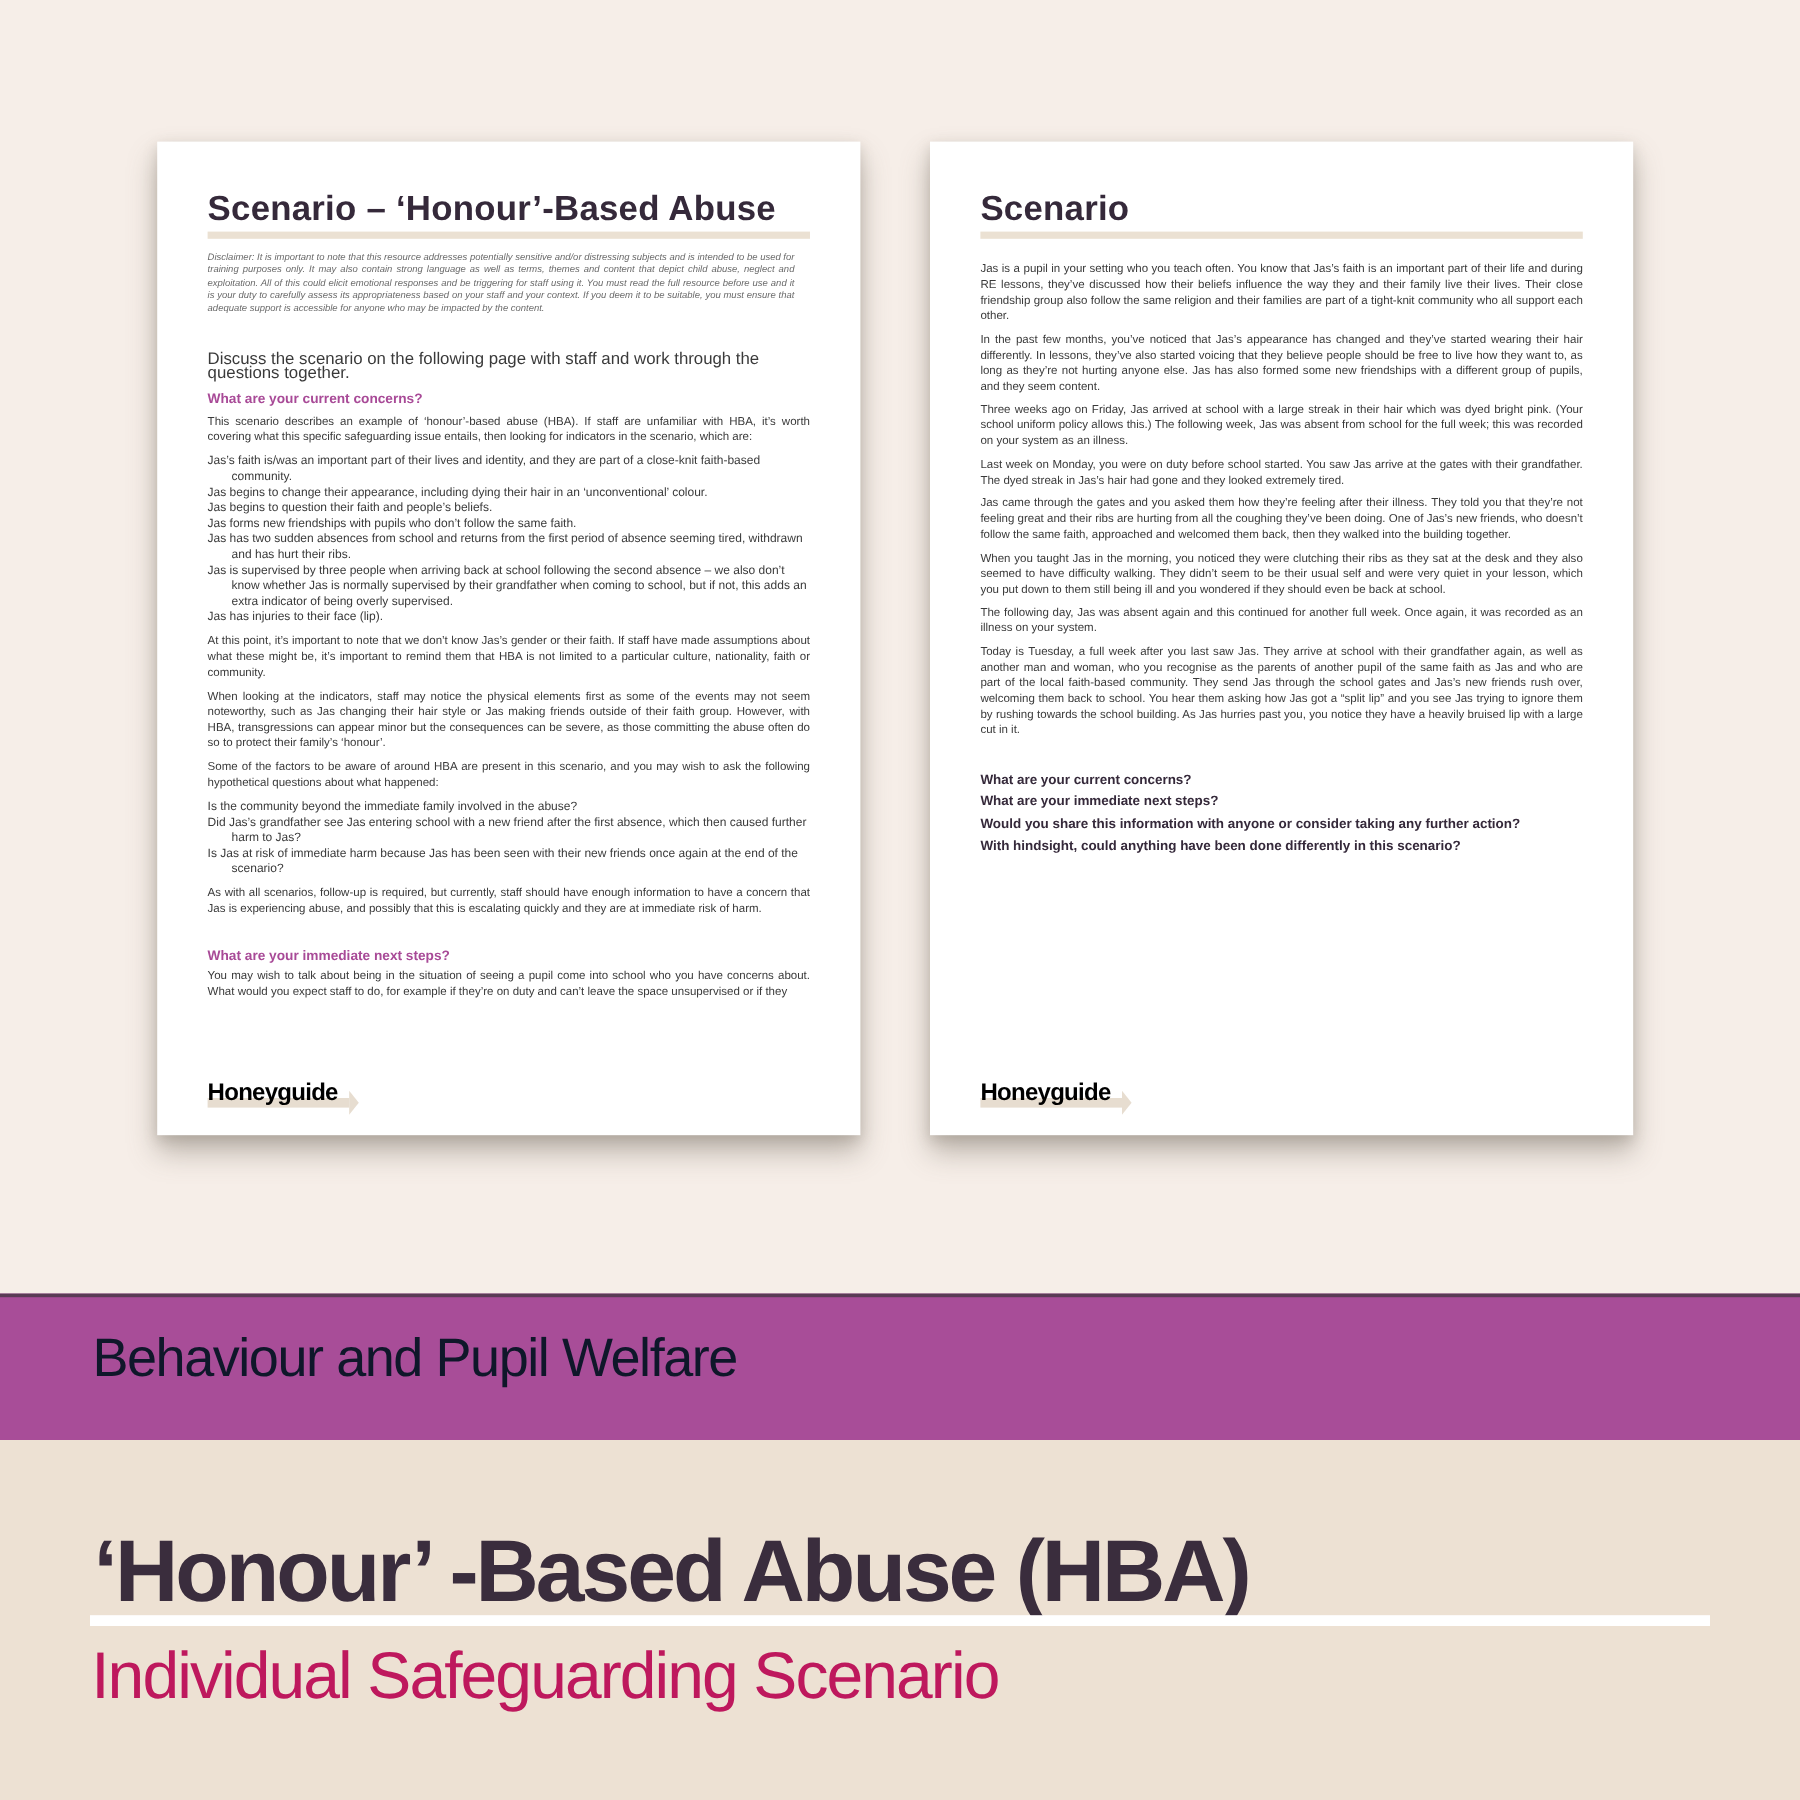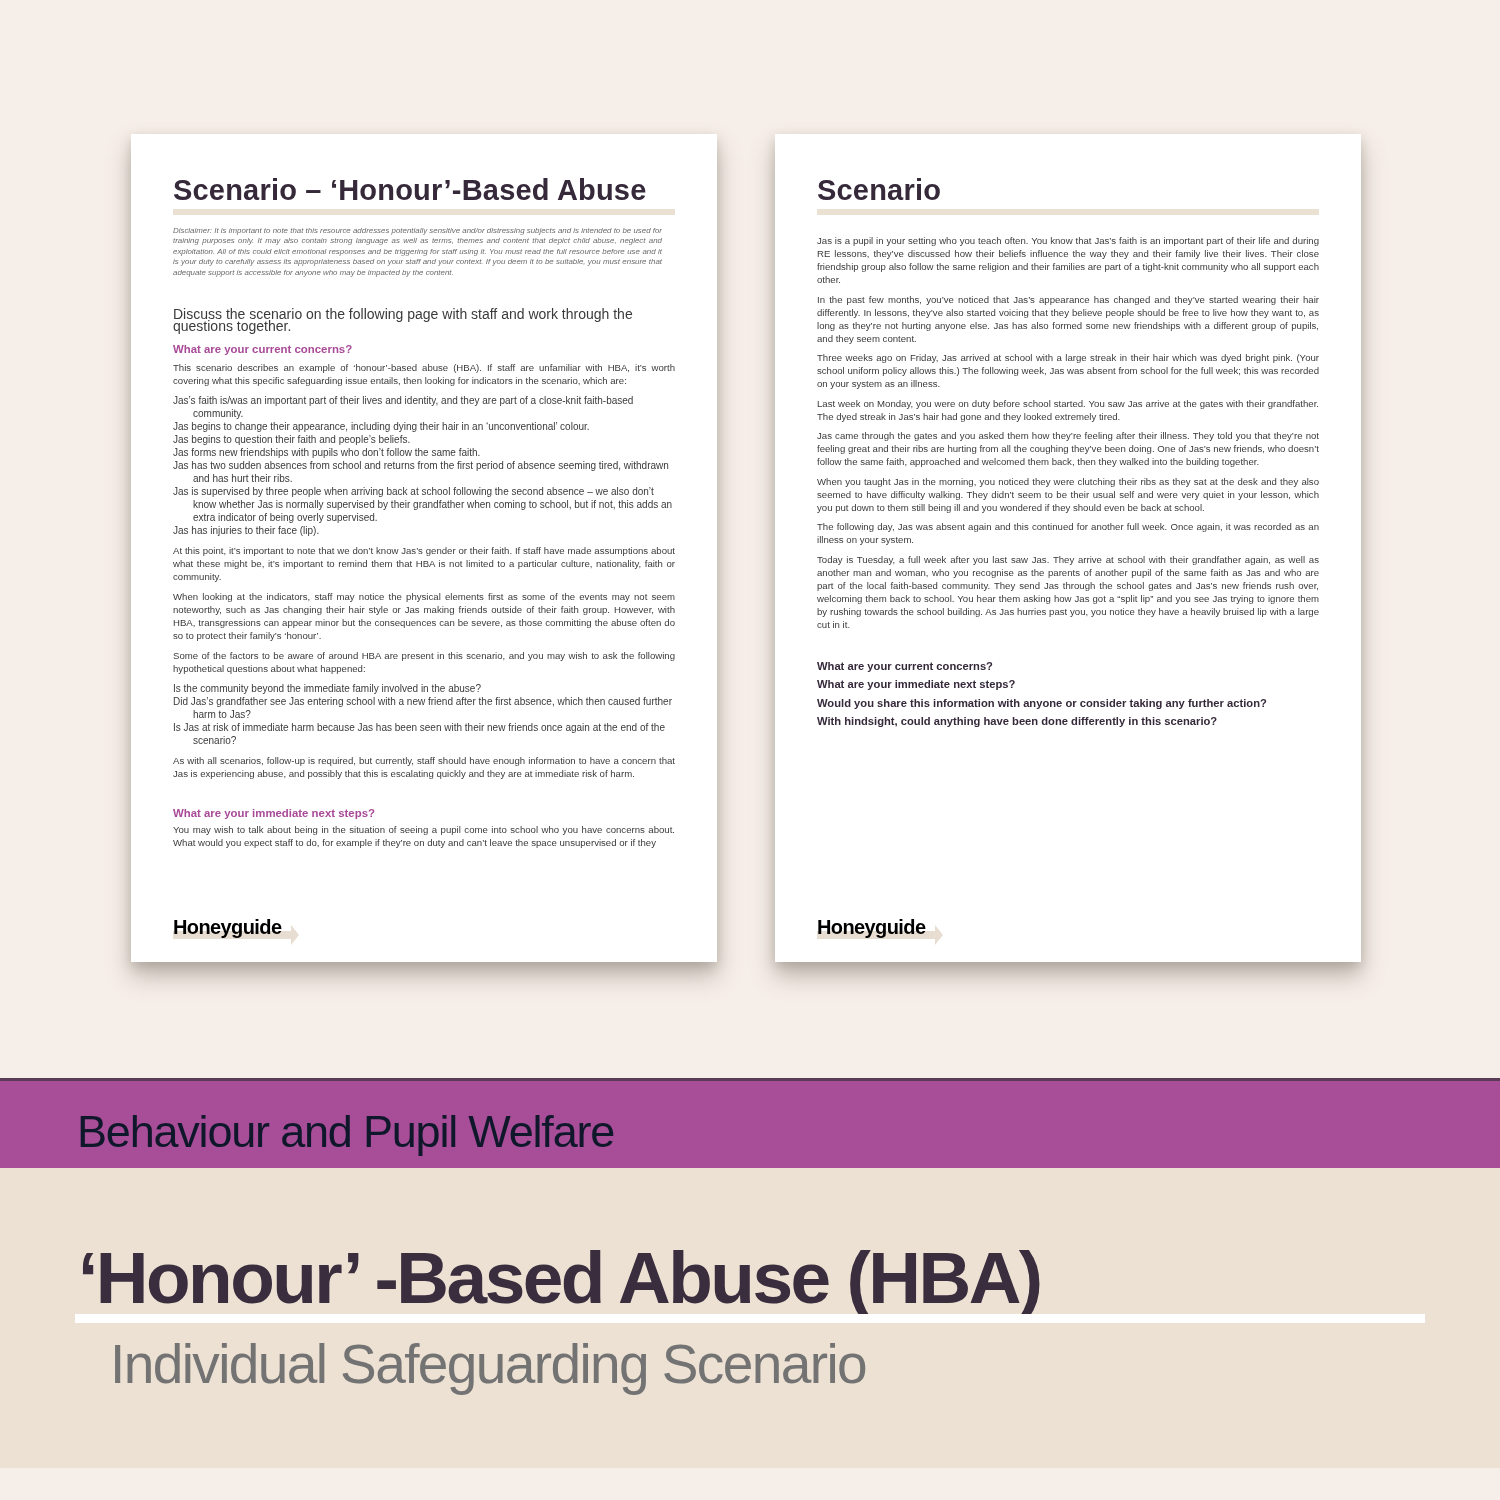--- a/index.html
+++ b/index.html
@@ -3,21 +3,21 @@
   <meta charset="utf-8">
   <style>
     html, body { margin: 0; padding: 0; }
     body {
       width: 1500px; height: 1500px; position: relative; overflow: hidden;
       background: #f6eee8;
       font-family: "Liberation Sans", sans-serif;
       color: #3a3a3a;
     }
     .top-area {
-      position: absolute; left: 0; top: 16px; width: 1500px; height: 1078px;
+      position: absolute; left: 0; top: 0; width: 1500px; height: 1078px;
       background: #f6eee8;
     }
     .page {
       position: absolute; top: 118px; width: 586px; height: 828px;
       background: #ffffff;
       box-shadow: 0 14px 22px rgba(120,110,100,0.45), 0 4px 10px rgba(120,110,100,0.25);
       box-sizing: border-box;
       padding: 38px 42px 0 42px;
     }
     .page.p1 { left: 131px; }
@@ -65,32 +65,32 @@
     }
     .banner {
       position: absolute; left: 0; top: 1078px; width: 1500px; height: 122px;
       background: #a84d98; border-top: 3px solid #5a3b55; box-sizing: border-box;
     }
     .banner-text {
       position: absolute; left: 77px; top: 25px; font-size: 45px; color: #0f172a;
       letter-spacing: -1.2px; font-weight: 400;
     }
     .footer {
-      position: absolute; left: 0; top: 1168px; width: 1500px; height: 300px; background: #ede1d3;
+      position: absolute; left: 0; top: 1200px; width: 1500px; height: 300px; background: #ede1d3;
     }
     .main-title {
       position: absolute; left: 78px; top: 70px; font-size: 73px; font-weight: 700; color: #3a2d3d;
       letter-spacing: -2.5px; line-height: 80px; white-space: nowrap;
     }
     .main-rule {
       position: absolute; left: 75px; top: 146px; width: 1350px; height: 9px; background: #ffffff;
     }
     .subtitle {
-      position: absolute; left: 76px; top: 163px; font-size: 55px; font-weight: 400; color: #737373;
-      letter-spacing: -1.6px; line-height: 66px; white-space: nowrap; margin-left: 34px;
+      position: absolute; left: 76px; top: 163px; font-size: 55px; font-weight: 400; color: #be185d;
+      letter-spacing: -1.6px; line-height: 66px; white-space: nowrap;
     }
   </style>
 </head>
 <body>
 
 <div class="top-area">
 
   <div class="page p1">
     <h1>Scenario – ‘Honour’-Based Abuse</h1>
     <div class="title-rule"></div>

